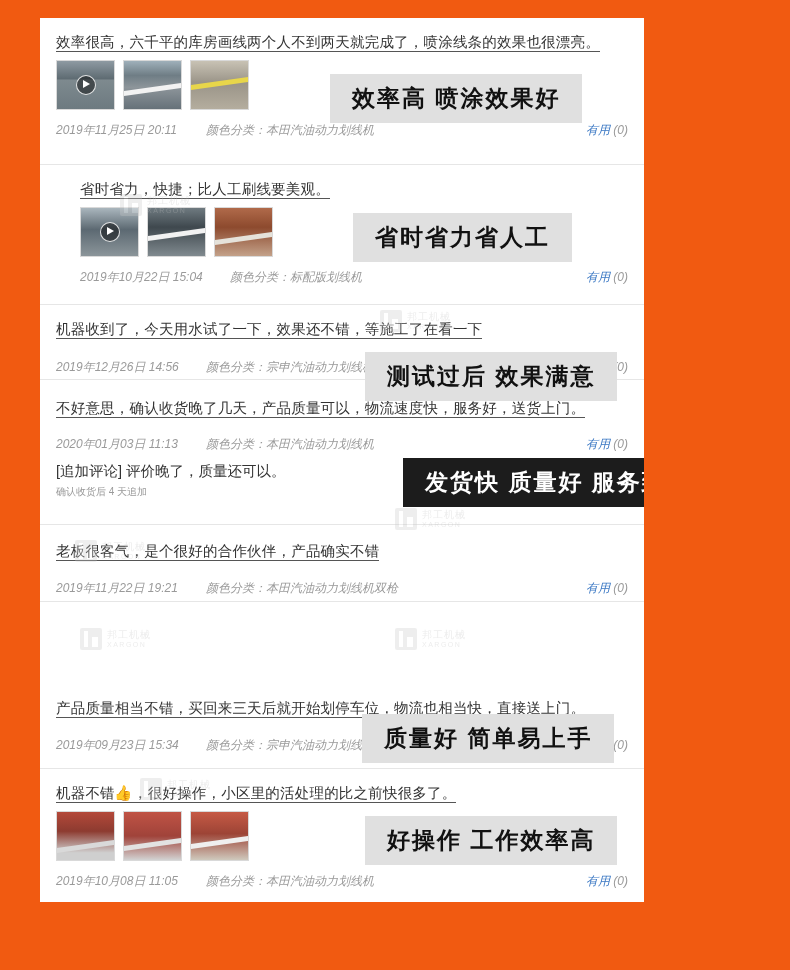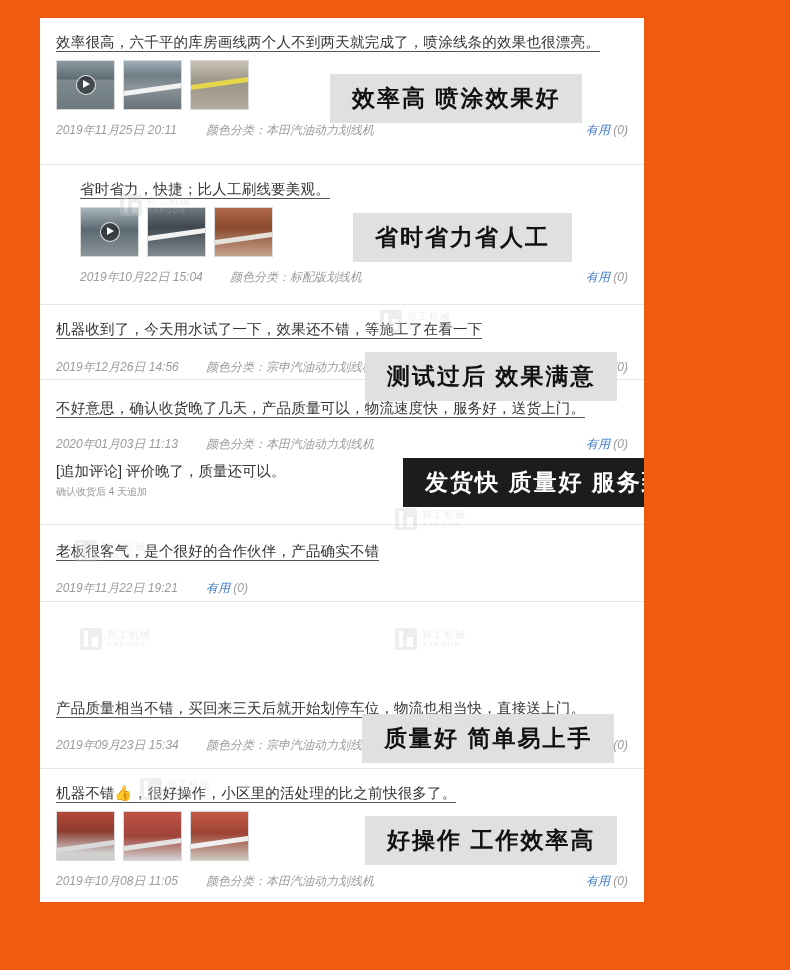--- a/index.html
+++ b/index.html
@@ -240,20 +240,21 @@
       <span class="meta-useful"><span>有用</span> <span class="count">(0)</span></span>
     </div>
     <div class="append-text">[追加评论] 评价晚了，质量还可以。</div>
     <div class="append-note">确认收货后 4 天追加</div>
   </div>
 
   <div class="review" style="height:76px;">
     <div class="review-text" style="padding-top:16px;"><span class="underline">老板很客气，是个很好的合作伙伴，产品确实不错</span></div>
     <div class="meta-row" style="padding-top:13px;">
       <span class="meta-date">2019年11月22日 19:21</span>
+      <span class="meta-spec"><span>颜色分类：</span><span>本田汽油动力划线机双枪</span></span>
       <span class="meta-useful"><span>有用</span> <span class="count">(0)</span></span>
     </div>
   </div>
 
   <div class="review" style="height:80px;border-bottom:none;"></div>
 
   <div class="review" style="height:86px;">
     <div class="review-text" style="padding-top:16px;"><span class="underline">产品质量相当不错，买回来三天后就开始划停车位，物流也相当快，直接送上门。</span></div>
     <div class="meta-row" style="padding-top:13px;">
       <span class="meta-date">2019年09月23日 15:34</span>

